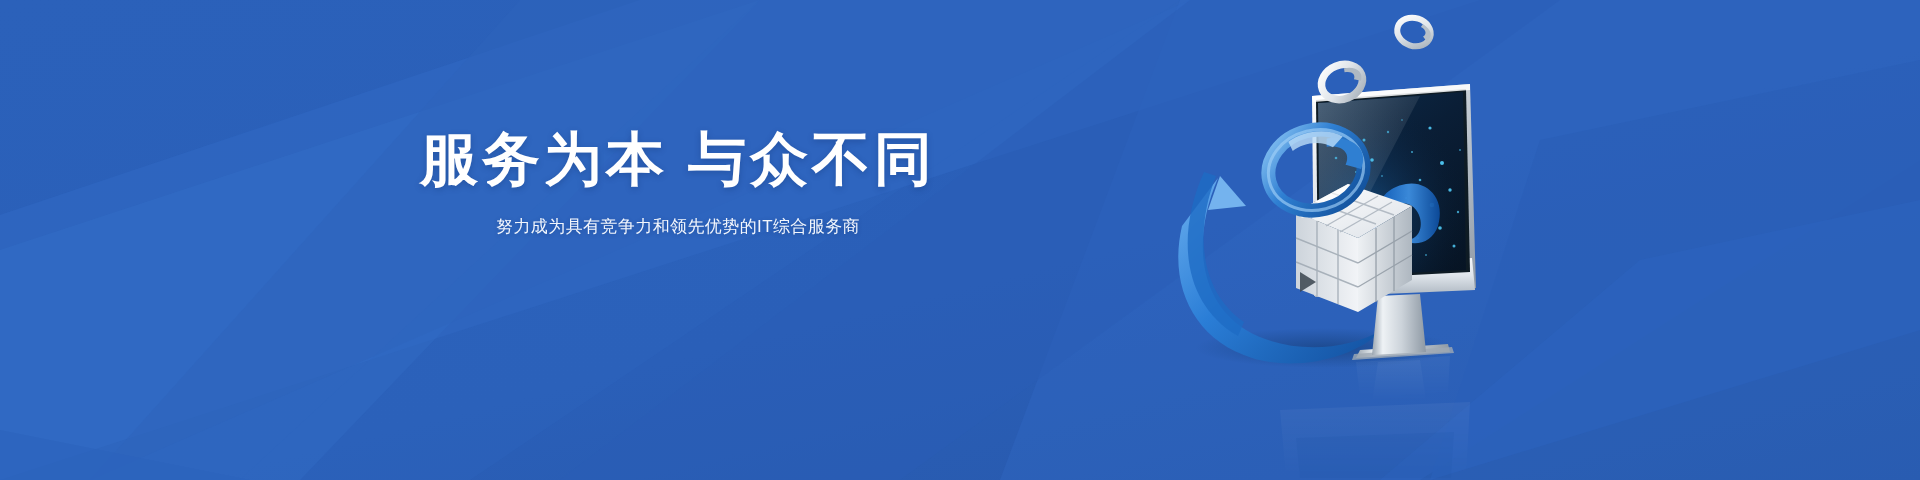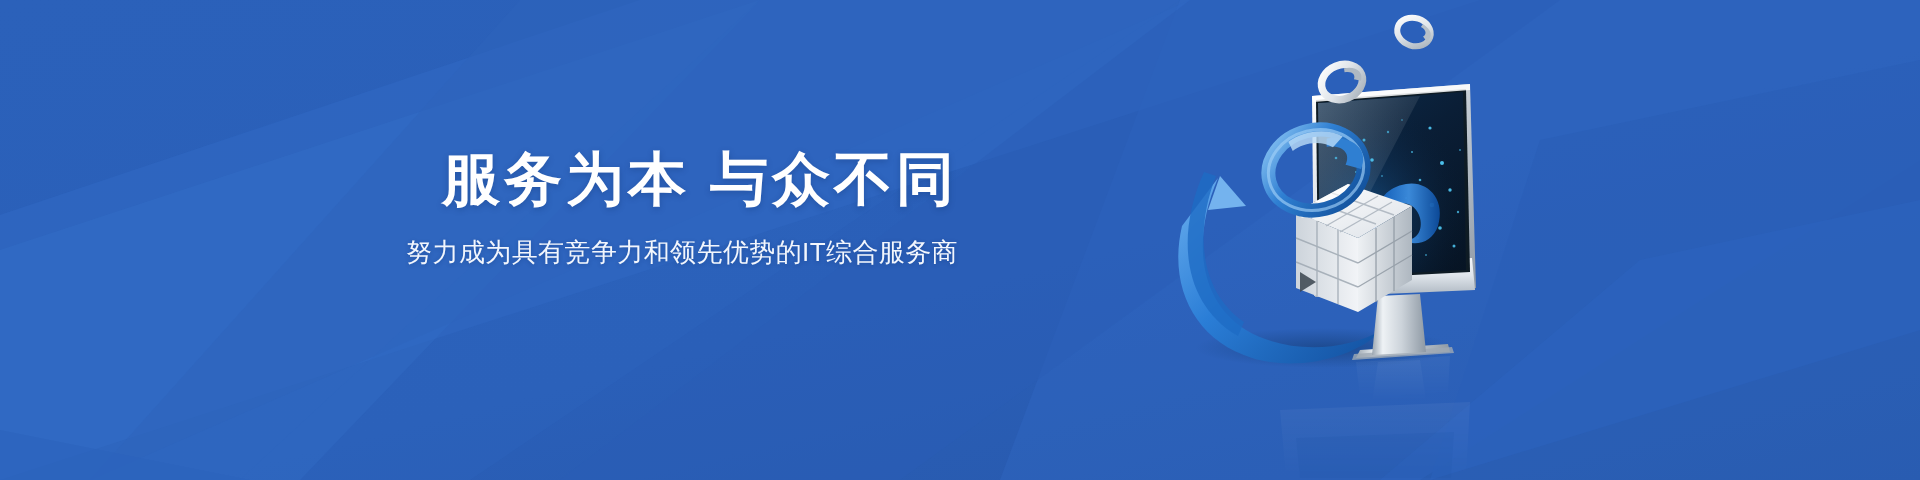--- a/index.html
+++ b/index.html
@@ -16,37 +16,36 @@
   }
 
   
   .facets { position:absolute; inset:0; width:100%; height:100%; }
 
   
   #text-block {
     position:absolute;
     left:398px; top:128px;
     width:560px;
-    text-align:right;
+    text-align:center;
     z-index:20;
-    margin-top:20px;
   }
   #headline {
     color:#ffffff;
     font-size:58px;
     font-weight:bold;
     letter-spacing:4px;
     line-height:1.08;
     white-space:nowrap;
     text-shadow:0 2px 6px rgba(10,40,95,0.28);
   }
   #subheadline {
     margin-top:26px;
     color:#f2f6fd;
-    font-size:26px;
+    font-size:17px;
     font-weight:normal;
     letter-spacing:0.4px;
     line-height:1.2;
     white-space:nowrap;
     text-shadow:0 1px 4px rgba(10,40,95,0.30);
   }
 
   
   #illustration {
     position:absolute;

